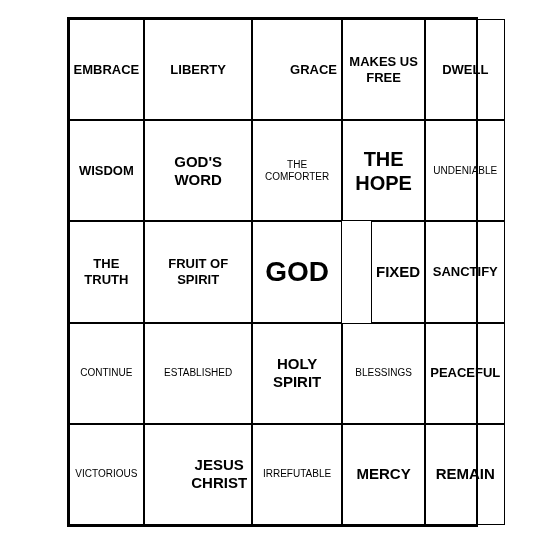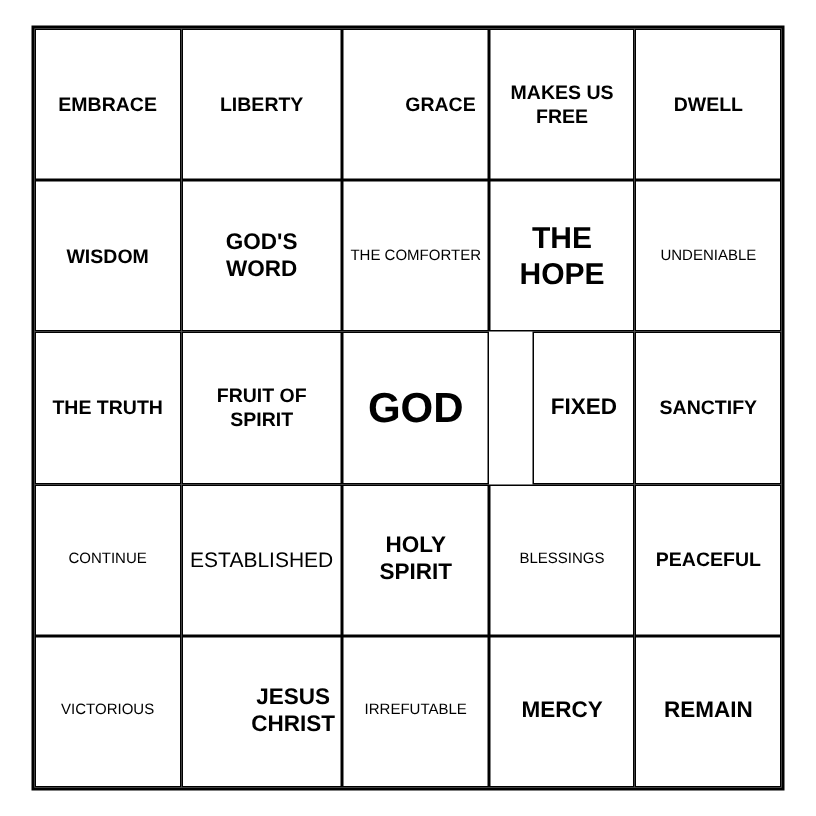--- a/index.html
+++ b/index.html
@@ -12,21 +12,21 @@
       background: #fff;
       display: flex;
       justify-content: center;
       align-items: center;
       width: 544px;
       height: 544px;
       font-family: Arial, sans-serif;
     }
 
     .bingo-board {
-      width: 502px;
+      width: 411px;
       height: 510px;
       border: 2px solid #000;
       display: grid;
       grid-template-columns: repeat(5, 1fr);
       grid-template-rows: repeat(5, 1fr);
     }
 
     .bingo-cell {
       border: 1px solid #000;
       display: flex;
@@ -53,21 +53,21 @@
     <div class="bingo-cell" style="font-size: 15px; font-weight: bold;">GOD'S WORD</div>
     <div class="bingo-cell" style="font-size: 10px; font-weight: normal;">THE COMFORTER</div>
     <div class="bingo-cell" style="font-size: 20px; font-weight: bold;">THE HOPE</div>
     <div class="bingo-cell" style="font-size: 10px; font-weight: normal;">UNDENIABLE</div>
     <div class="bingo-cell" style="font-size: 13px; font-weight: bold;">THE TRUTH</div>
     <div class="bingo-cell" style="font-size: 13px; font-weight: bold;">FRUIT OF SPIRIT</div>
     <div class="bingo-cell" style="font-size: 28px; font-weight: bold;">GOD</div>
     <div class="bingo-cell" style="font-size: 15px; font-weight: bold; margin-left: 29px;">FIXED</div>
     <div class="bingo-cell" style="font-size: 13px; font-weight: bold;">SANCTIFY</div>
     <div class="bingo-cell" style="font-size: 10px; font-weight: normal;">CONTINUE</div>
-    <div class="bingo-cell" style="font-size: 14px; font-weight: normal;">ESTABLISHED</div>
+    <div class="bingo-cell" style="font-size: 10px; font-weight: normal;">ESTABLISHED</div>
     <div class="bingo-cell" style="font-size: 15px; font-weight: bold;">HOLY SPIRIT</div>
     <div class="bingo-cell" style="font-size: 10px; font-weight: normal;">BLESSINGS</div>
     <div class="bingo-cell" style="font-size: 13px; font-weight: bold;">PEACEFUL</div>
     <div class="bingo-cell" style="font-size: 10px; font-weight: normal;">VICTORIOUS</div>
     <div class="bingo-cell" style="font-size: 15px; font-weight: bold; padding-left: 46px;">JESUS CHRIST</div>
     <div class="bingo-cell" style="font-size: 10px; font-weight: normal;">IRREFUTABLE</div>
     <div class="bingo-cell" style="font-size: 15px; font-weight: bold;">MERCY</div>
     <div class="bingo-cell" style="font-size: 15px; font-weight: bold;">REMAIN</div>
   </div>
 

